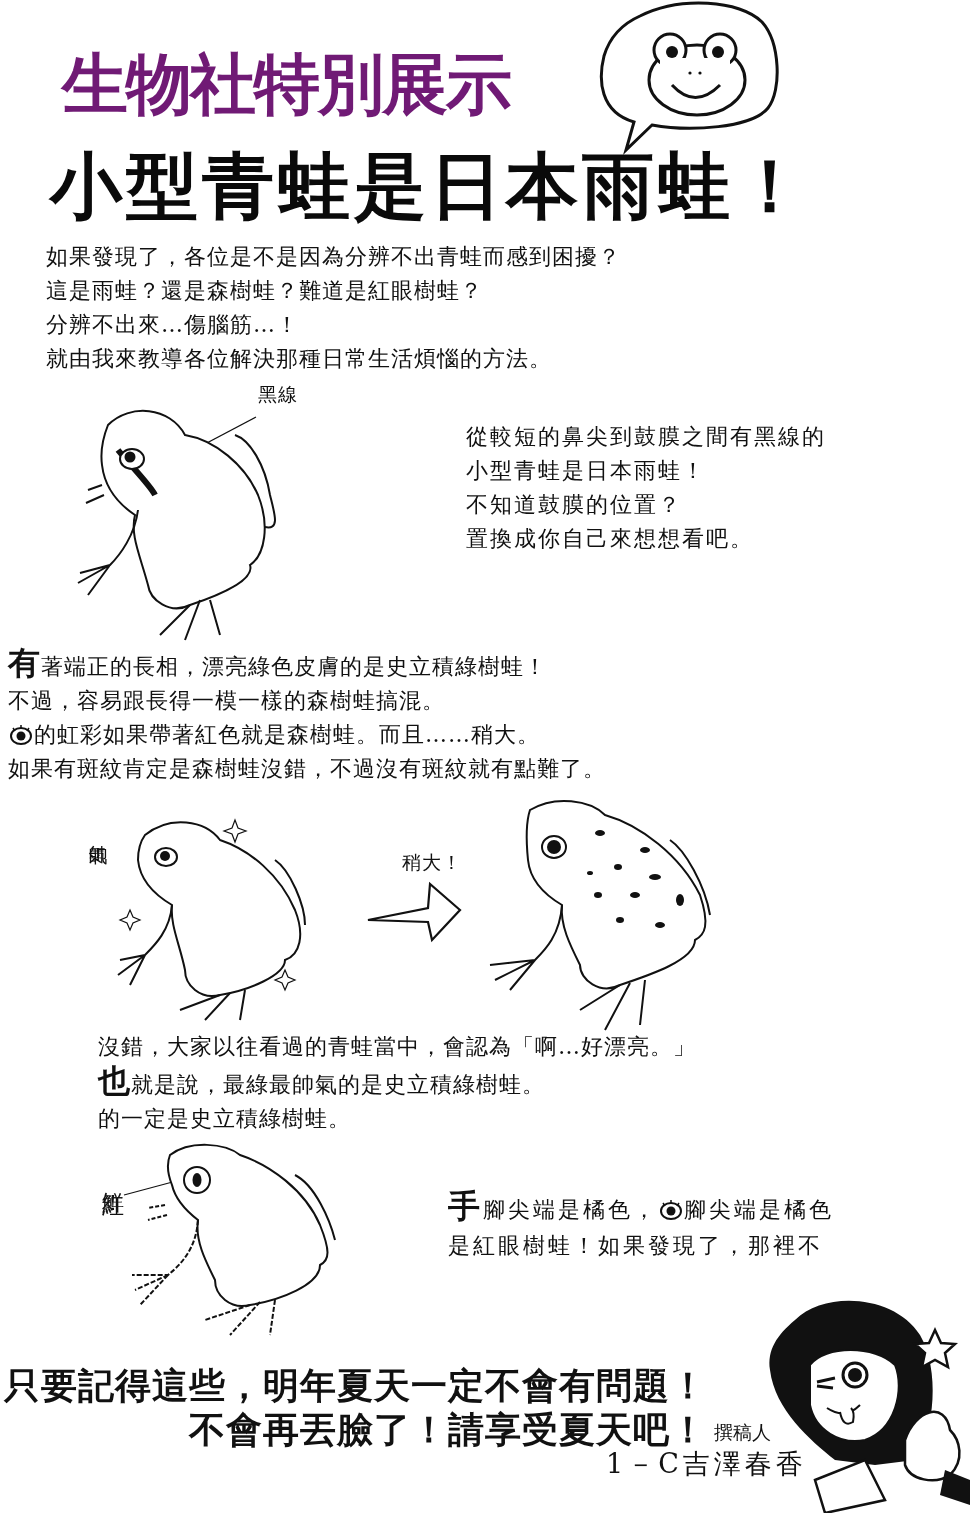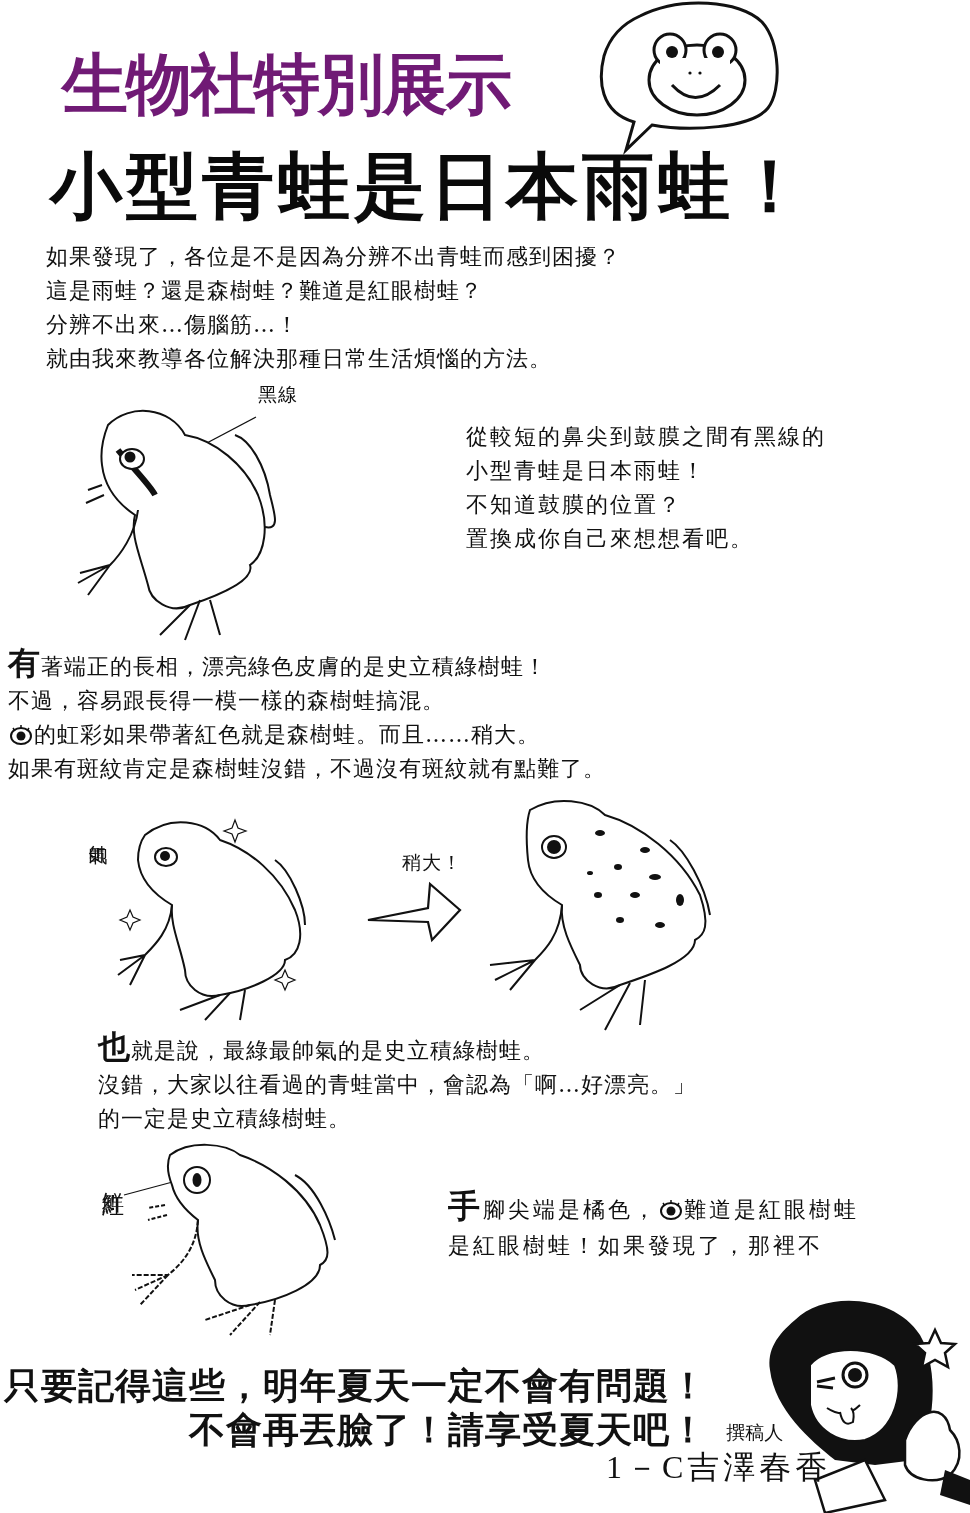--- a/index.html
+++ b/index.html
@@ -13,21 +13,21 @@
   .para { font-size: 22px; line-height: 34px; letter-spacing: 1px; white-space: nowrap; }
   .para .big { font-size: 32px; font-weight: bold; }
   .para p { margin: 0; }
   .label { font-size: 19px; letter-spacing: 1px; }
   .vlabel { font-size: 19px; writing-mode: vertical-rl; letter-spacing: 2px; }
   .final { font-family: "DejaVu Sans", sans-serif; font-weight: bold; font-size: 36px;
            line-height: 44px; letter-spacing: 1px; white-space: nowrap; left: 4px; top: 1364px; }
   .final p { margin: 0; text-align: right; }
   .author { left: 606px; top: 1420px; text-align: center; }
   .author .role { font-size: 19px; margin-left: 72px; }
-  .author .name { font-size: 32px; letter-spacing: 4px; font-family: Liberation Serif, serif; }
+  .author .name { font-size: 27px; letter-spacing: 4px; }
   svg { overflow: visible; }
   .eye-inline { display: inline-block; width: 26px; height: 22px; vertical-align: -3px; }
 </style>
 </head>
 <body>
 
 <div class="abs title1">生物社特別展示</div>
 <div class="abs title2">小型青蛙是日本雨蛙！</div>
 
 <svg class="abs" style="left:570px;top:0px" width="240" height="155">
@@ -114,43 +114,43 @@
     <ellipse cx="210" cy="105" rx="4" ry="6"></ellipse>
       <ellipse cx="150" cy="125" rx="4" ry="3"></ellipse>
     <ellipse cx="190" cy="130" rx="5" ry="3"></ellipse>
       <ellipse cx="120" cy="78" rx="3" ry="2"></ellipse>
   </g>
   <path d="M92,110 C90,140 75,155 65,165 L20,170 M65,165 L25,185 M65,165 L40,195" fill="none" stroke="#111" stroke-width="2"></path>
   <path d="M150,190 L110,215 M160,188 L135,235 M175,185 L170,230" fill="none" stroke="#111" stroke-width="2"></path>
 </svg>
 
 <div class="abs para" style="left:98px;top:1030px;">
+  <p>沒錯，大家以往看過的青蛙當中，會認為「啊…好漂亮。」</p>
   <p><span class="big">也</span><span>就是說，最綠最帥氣的是史立積綠樹蛙。</span></p>
-  <p>沒錯，大家以往看過的青蛙當中，會認為「啊…好漂亮。」</p>
   <p>的一定是史立積綠樹蛙。</p>
 </div>
 
 <div class="abs vlabel" style="left:98px;top:1175px;font-size:22px;">鮮紅！</div>
 <svg class="abs" style="left:120px;top:1140px" width="230" height="200">
   <line x1="4" y1="55" x2="60" y2="40" stroke="#111" stroke-width="1.2"></line>
   <path d="M50,15 C70,0 105,3 120,15 C150,25 185,50 200,85 C210,110 210,120 200,125 C200,145 160,160 130,165 C110,170 95,155 95,140 C85,120 75,100 78,80 C65,70 55,58 52,45 C48,35 46,25 50,15 Z" fill="#fff" stroke="#111" stroke-width="2"></path>
   <path d="M175,35 C195,45 210,80 215,100" fill="none" stroke="#111" stroke-width="2"></path>
   <circle cx="77" cy="40" r="13" fill="#fff" stroke="#111" stroke-width="2"></circle>
   <ellipse cx="77" cy="40" rx="4.5" ry="7" fill="#111"></ellipse>
   <path d="M78,80 C76,110 60,125 48,135 L12,135 M48,135 L15,150 M48,135 L20,165" fill="none" stroke="#111" stroke-width="2" stroke-dasharray="5,2"></path>
   <path d="M130,165 L85,180 M140,162 L110,195 M155,160 L150,195" fill="none" stroke="#111" stroke-width="2" stroke-dasharray="5,2"></path>
   <path d="M45,65 L28,68 M47,75 L28,80" stroke="#111" stroke-width="2" stroke-dasharray="4,2"></path>
 </svg>
 
 <div class="abs para" style="left:448px;top:1188px;line-height:36px;letter-spacing:3px;">
   <p><span class="big">手</span><span>腳尖端是橘色，</span><svg class="eye-inline" viewBox="0 0 26 22">
         <ellipse cx="13" cy="13" rx="10" ry="8" fill="#fff" stroke="#111" stroke-width="2"></ellipse>
         <circle cx="13" cy="13" r="4.5" fill="#111"></circle>
         <path d="M5,5 L7,8 M13,2 L13,6 M21,5 L19,8" stroke="#111" stroke-width="1.5"></path>
-      </svg><span>難道是紅眼樹蛙</span></p>
+      </svg><span>腳尖端是橘色</span></p>
   <p>是紅眼樹蛙！如果發現了，那裡不</p>
 </div>
 
 <div class="abs final">
   <p>只要記得這些，明年夏天一定不會有問題！</p>
   <p>不會再丟臉了！請享受夏天吧！</p>
 </div>
 
 <svg class="abs" style="left:755px;top:1290px" width="215" height="223">
   <path d="M40,30 C70,0 140,5 165,45 C185,80 180,140 160,170 L120,175 L80,170 C55,150 20,120 15,80 C12,60 22,45 40,30 Z" fill="#111"></path>

